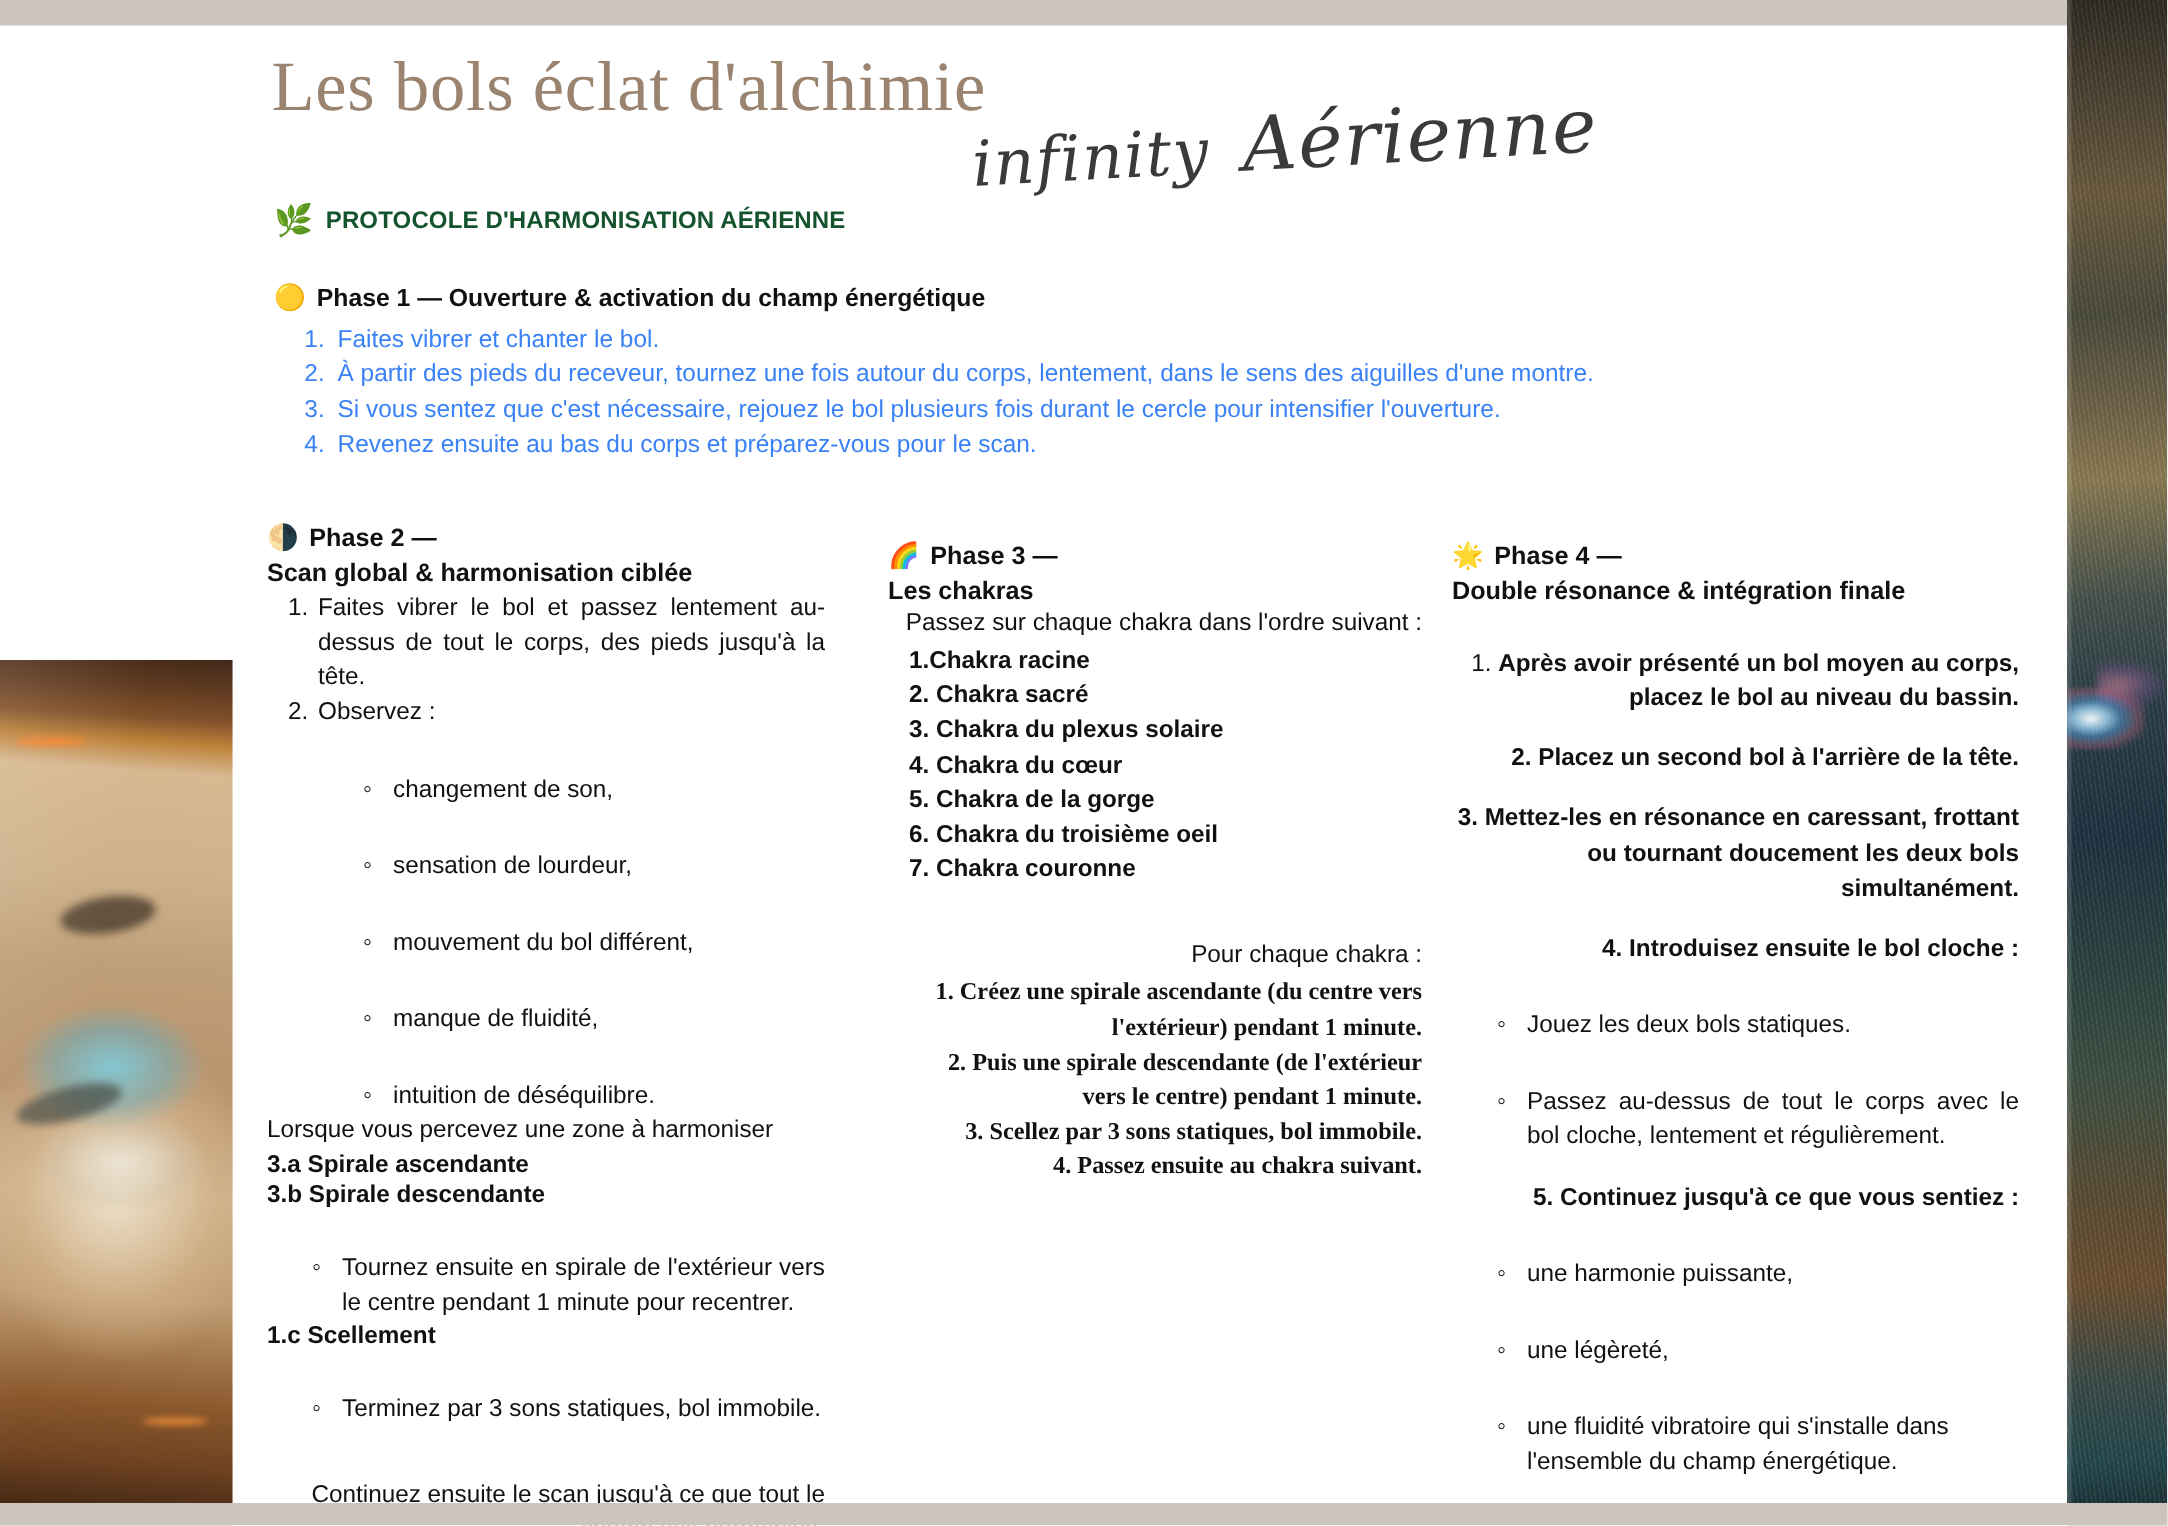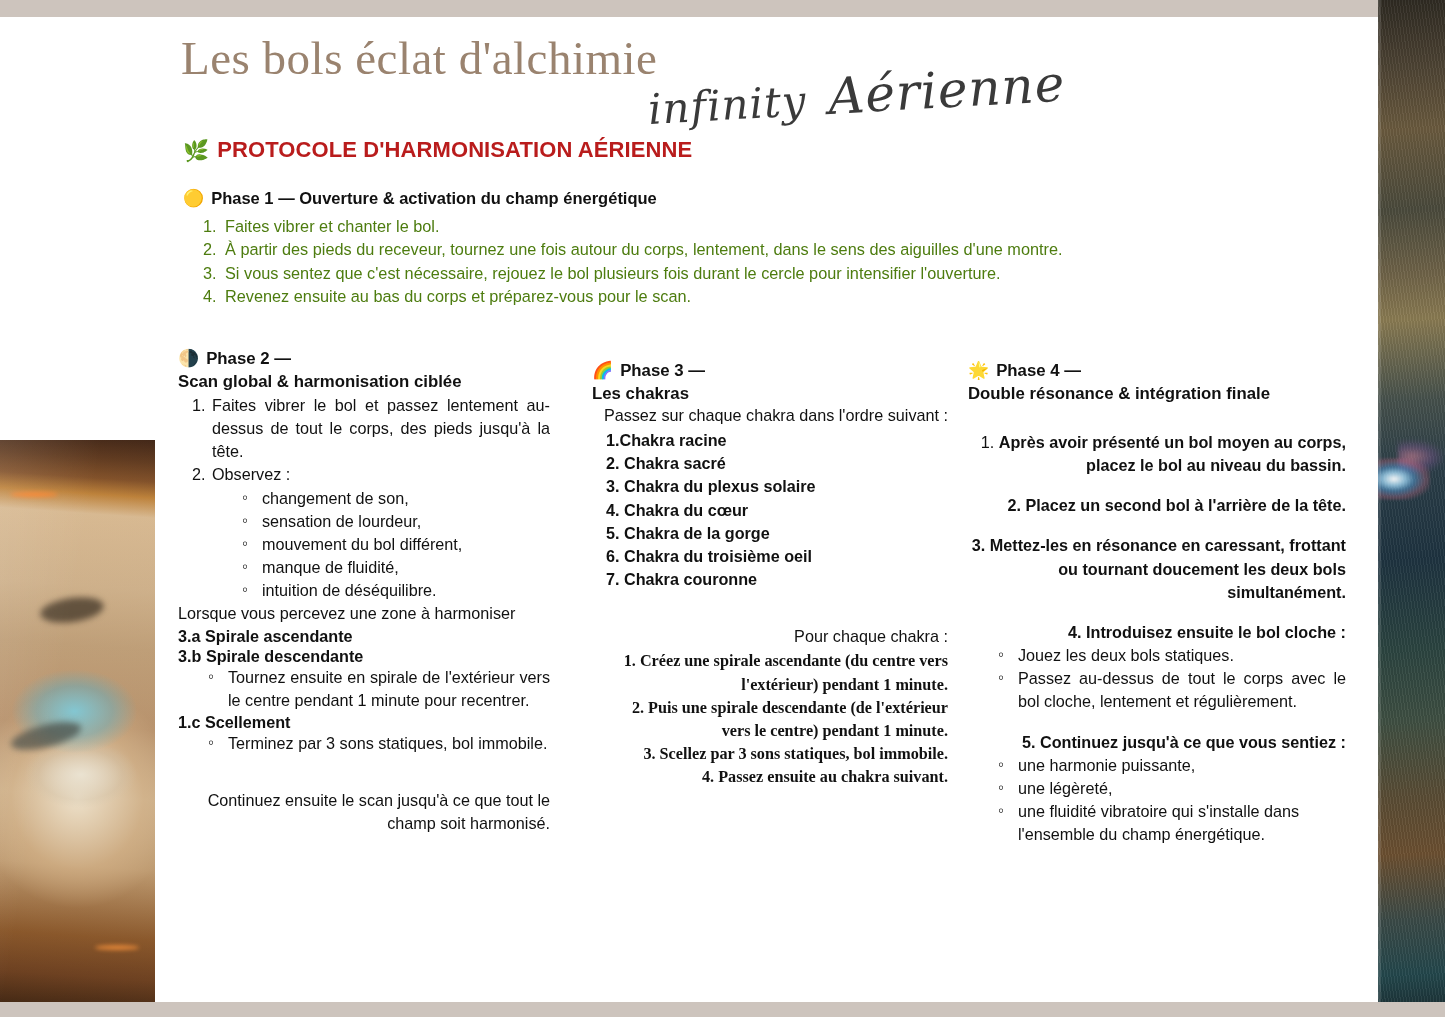--- a/index.html
+++ b/index.html
@@ -154,23 +154,23 @@
   .protocol-line {
     position: absolute;
     left: 183px; top: 137px;
     display: flex;
     align-items: center;
     gap: 8px;
     white-space: nowrap;
   }
   .protocol-line .emoji { font-size: 21px; line-height: 1; }
   .protocol-title {
-    font-size: 22px;
+    font-size: 16px;
     font-weight: bold;
-    color: #b91c1c;
+    color: #14532d;
     letter-spacing: 0.1px;
   }
 
   
   .phase1 {
     position: absolute;
     left: 183px; top: 188px;
     width: 1160px;
   }
   .phase1-head {
@@ -178,21 +178,21 @@
     font-size: 16.5px; font-weight: bold; color: #111;
     margin-bottom: 6px;
   }
   .phase1-head .emoji { font-size: 17px; }
   .phase1 ol {
     margin: 0; padding: 0 0 0 38px;
     list-style: decimal;
   }
   .phase1 ol li {
     font-size: 16.3px;
-    color: #4d7c0f;
+    color: #3b82f6;
     line-height: 1.44;
     padding-left: 4px;
   }
 
   
   .col {
     position: absolute;
     top: 348px;
     font-size: 16.2px;
     color: #111;
@@ -224,20 +224,21 @@
   ol.num > li { line-height: 1.43; padding-left: 2px; }
 
   ul.circ {
     margin: 0; padding-left: 30px;
     list-style: none;
   }
   ul.circ > li {
     position: relative;
     line-height: 1.43;
     padding-left: 20px;
+    margin-top: 28px;
   }
   ul.circ > li::before {
     content: "\25E6";
     position: absolute; left: 0; top: -1px;
     font-size: 17px;
   }
 
   .plain-line { line-height: 1.43; }
   .sub-head { font-weight: bold; margin-top: 1px; }
 

